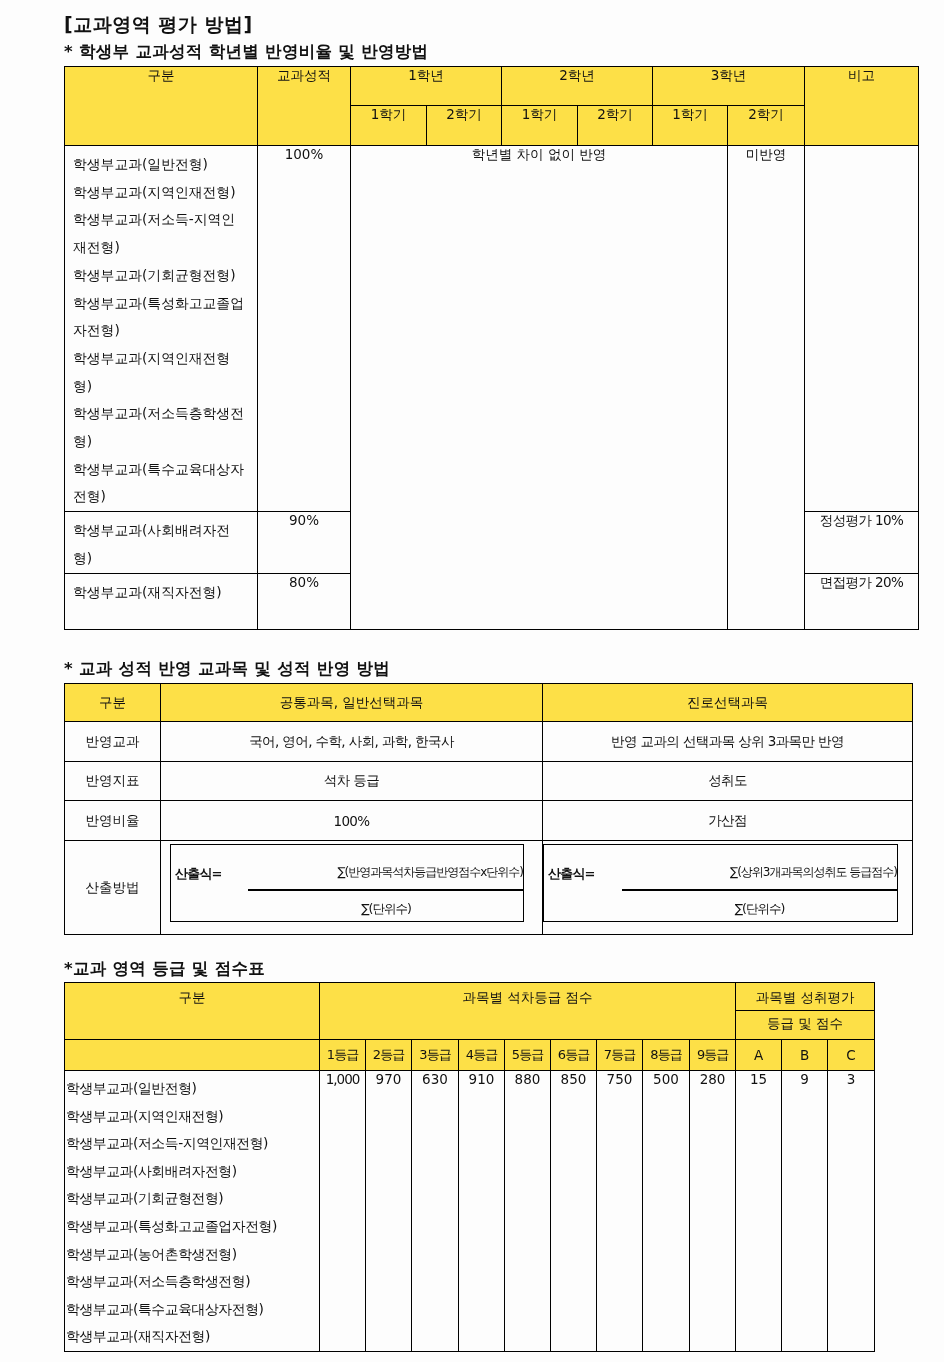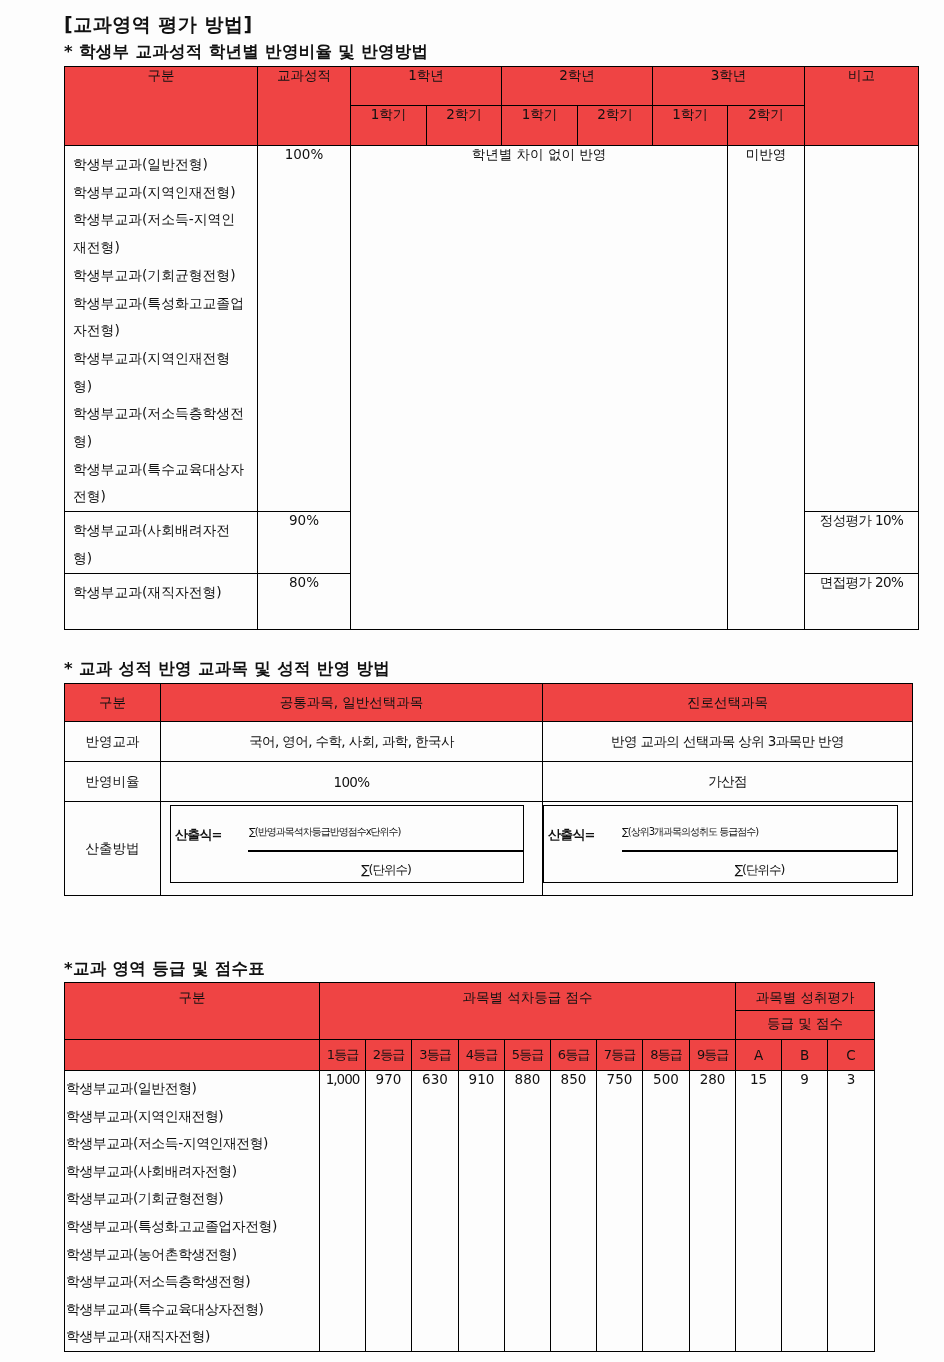--- a/index.html
+++ b/index.html
@@ -3,29 +3,29 @@
 <meta charset="utf-8">
 <style>
   html, body { margin:0; padding:0; background:#fdfdfd; }
   body { width:944px; height:1362px; position:relative; overflow:hidden;
          font-family:"DejaVu Sans","Liberation Sans",sans-serif; color:#111; }
   .abs { position:absolute; }
   .h-title { font-size:19px; font-weight:bold; letter-spacing:0.5px; }
   .h-sub { font-size:16.5px; font-weight:bold; letter-spacing:0.3px; }
   table.grid { position:absolute; border-collapse:collapse; table-layout:fixed; }
   table.grid td { border:1.5px solid #000; padding:0; font-size:13.5px; vertical-align:top; text-align:center; }
-  td.hd { background:#ef4444; }
+  td.hd { background:#fde047; }
   .cell-pad { padding-top:8px; }
   .list-cell { text-align:left !important; padding:5px 0 0 8px !important; }
   .list-cell .ln { line-height:27.7px; font-size:13.8px; display:block; }
   .mid { vertical-align:middle !important; }
   .tight { letter-spacing:-0.6px; font-size:13px; }
   .formula { position:relative; border:1.5px solid #000; height:76px; margin:3px 18px 12px 9px; }
   .formula .lbl { position:absolute; left:4px; top:20px; font-weight:bold; font-size:13px; letter-spacing:-0.8px; }
-  .formula .num { position:absolute; top:19px; font-size:10px; letter-spacing:-1px; text-align:left; }
+  .formula .num { position:absolute; top:19px; font-size:12px; letter-spacing:-1px; text-align:right; }
   .formula .bar { position:absolute; height:2px; background:#000; top:44px; right:0; }
   .formula .den { position:absolute; top:56px; font-size:12.5px; letter-spacing:-1px; text-align:center; }
   .t3 td { font-size:13.5px; }
   .t3 .gr { letter-spacing:-1px; font-size:13px; }
   .t3 .list3 { text-align:left !important; padding:4px 0 0 1px !important; }
   .t3 .list3 .ln { display:block; line-height:27.6px; font-size:13.8px; letter-spacing:-0.4px; }
 </style>
 </head>
 <body>
 
@@ -113,20 +113,25 @@
       <tr style="height:38px;">
     <td class="hd mid">구분</td>
     <td class="hd mid">공통과목, 일반선택과목</td>
     <td class="hd mid">진로선택과목</td>
   </tr>
   <tr style="height:40px;">
     <td class="mid">반영교과</td>
     <td class="mid tight">국어, 영어, 수학, 사회, 과학, 한국사</td>
     <td class="mid tight">반영 교과의 선택과목 상위 3과목만 반영</td>
   </tr>
+  <tr style="height:39px;">
+    <td class="mid">반영지표</td>
+    <td class="mid tight">석차 등급</td>
+    <td class="mid tight">성취도</td>
+  </tr>
   <tr style="height:40px;">
     <td class="mid">반영비율</td>
     <td class="mid tight">100%</td>
     <td class="mid tight">가산점</td>
   </tr>
   <tr style="height:87px;">
     <td class="mid">산출방법</td>
     <td>
       <div class="formula">
         <span class="lbl">산출식=</span>

